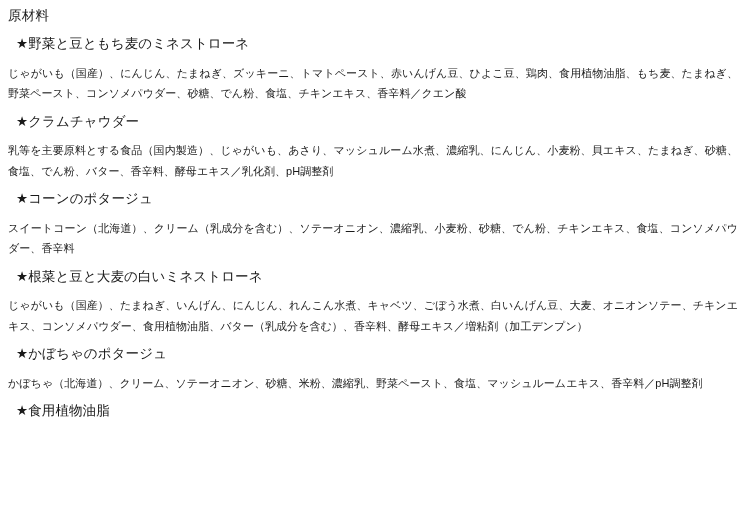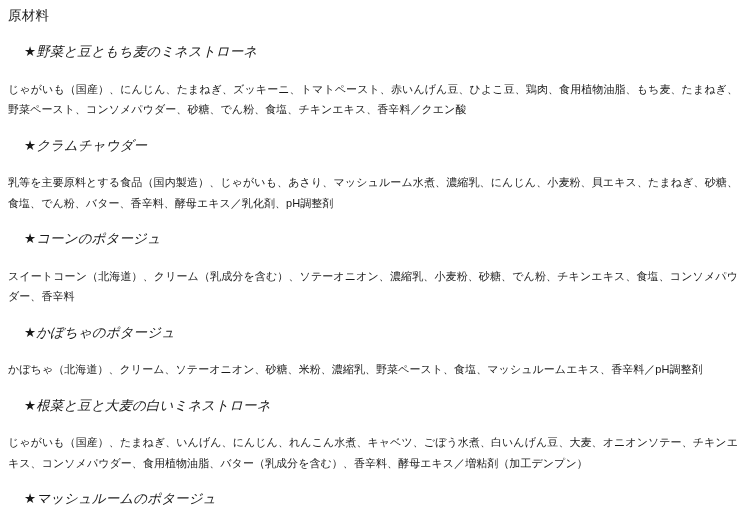--- a/index.html
+++ b/index.html
@@ -25,23 +25,22 @@
     line-height: 20px;
     margin: 0 0 1px 0;
     letter-spacing: 0.2px;
   }
   .section {
     margin: 0;
   }
   .section-heading {
     font-size: 13.5px;
     line-height: 20.5px;
-    margin: 16px;
+    margin: 8px;
     letter-spacing: 0.1px;
-    font-style: italic;
   }
   .section-body {
     font-size: 11px;
     line-height: 20.5px;
     margin: 0;
     letter-spacing: 0.05px;
     text-align: justify;
     text-justify: inter-character;
   }
 </style>
@@ -61,30 +60,29 @@
     <div class="section-heading">★クラムチャウダー</div>
     <div class="section-body">乳等を主要原料とする食品（国内製造）、じゃがいも、あさり、マッシュルーム水煮、濃縮乳、にんじん、小麦粉、貝エキス、たまねぎ、砂糖、食塩、でん粉、バター、香辛料、酵母エキス／乳化剤、pH調整剤</div>
   </div>
 
   <div class="section">
     <div class="section-heading">★コーンのポタージュ</div>
     <div class="section-body">スイートコーン（北海道）、クリーム（乳成分を含む）、ソテーオニオン、濃縮乳、小麦粉、砂糖、でん粉、チキンエキス、食塩、コンソメパウダー、香辛料</div>
   </div>
 
   <div class="section">
+    <div class="section-heading">★根菜と豆と大麦の白いミネストローネ</div>
+    <div class="section-body">じゃがいも（国産）、たまねぎ、いんげん、にんじん、れんこん水煮、キャベツ、ごぼう水煮、白いんげん豆、大麦、オニオンソテー、チキンエキス、コンソメパウダー、食用植物油脂、バター（乳成分を含む）、香辛料、酵母エキス／増粘剤（加工デンプン）</div>
+  </div>
+
+  <div class="section">
     <div class="section-heading">★かぼちゃのポタージュ</div>
     <div class="section-body">かぼちゃ（北海道）、クリーム、ソテーオニオン、砂糖、米粉、濃縮乳、野菜ペースト、食塩、マッシュルームエキス、香辛料／pH調整剤</div>
   </div>
 
   <div class="section">
-    <div class="section-heading">★根菜と豆と大麦の白いミネストローネ</div>
-    <div class="section-body">じゃがいも（国産）、たまねぎ、いんげん、にんじん、れんこん水煮、キャベツ、ごぼう水煮、白いんげん豆、大麦、オニオンソテー、チキンエキス、コンソメパウダー、食用植物油脂、バター（乳成分を含む）、香辛料、酵母エキス／増粘剤（加工デンプン）</div>
-  </div>
-
-  <div class="section">
-    <div class="section-heading">★マッシュルームのポタージュ</div>
   </div>
 
   <div class="section">
     <div class="section-heading">★食用植物油脂</div>
   </div>
 
 </div>
 
 </body></html>

